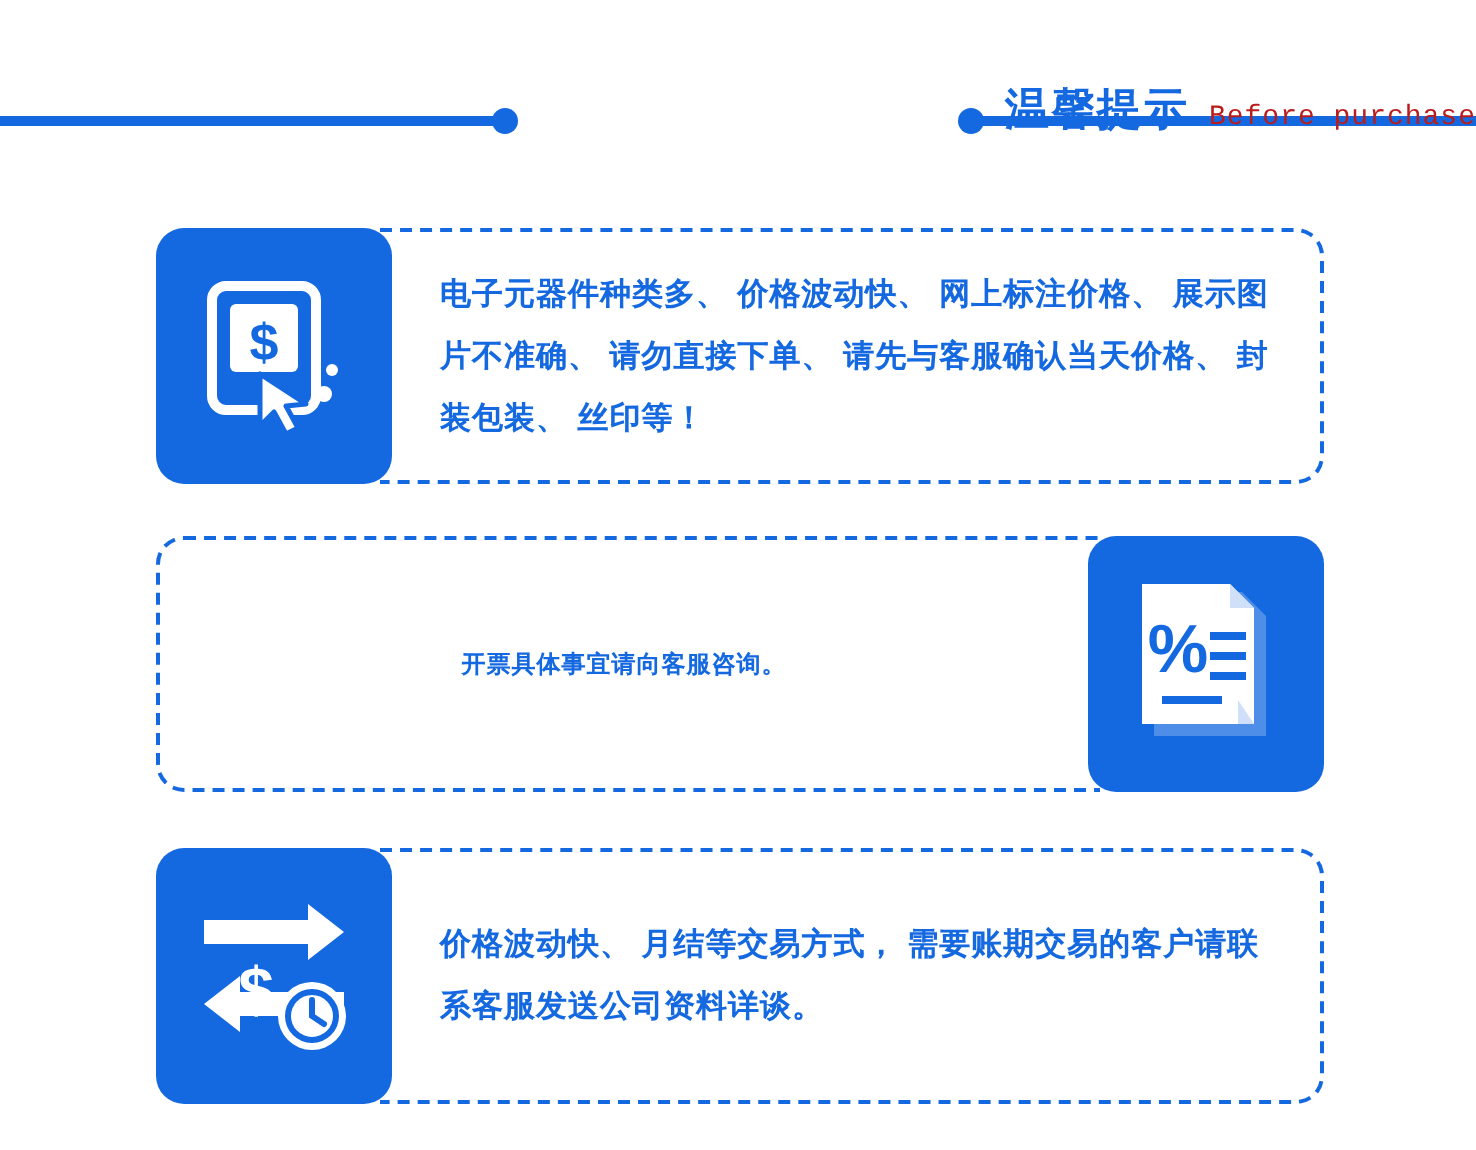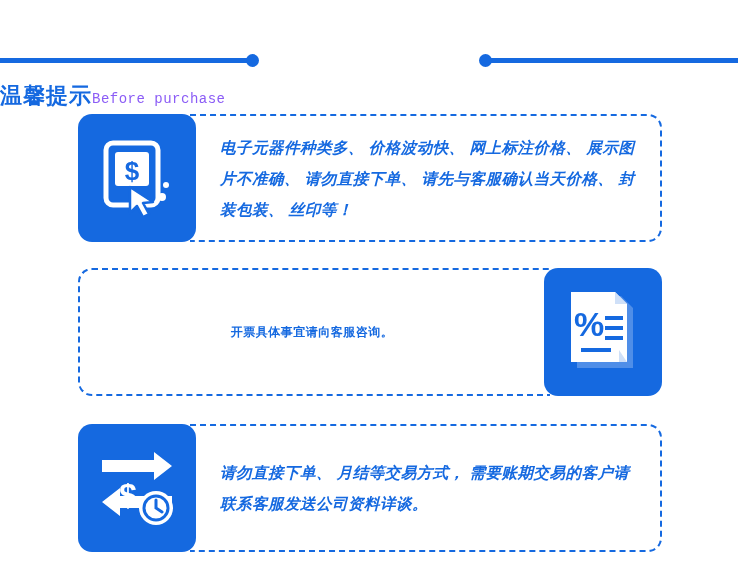--- a/index.html
+++ b/index.html
@@ -49,33 +49,33 @@
   .rule-dot.left { left: 246px; }
   .rule-dot.right { right: 246px; }
 
   .header-titles {
     position: absolute;
     top: 22px;
     left: 0;
     right: 0;
     display: flex;
     align-items: baseline;
-    justify-content: flex-start;
-    margin-top: 41px;
+    justify-content: flex-end;
+    gap: 10px;
   }
   .title-cn {
     font-size: 22px;
     font-weight: bold;
     color: #1569e0;
     letter-spacing: 1px;
     font-family: "Liberation Sans", sans-serif;
   }
   .title-en {
     font-size: 14px;
-    color: #8b5cf6;
+    color: #b91c1c;
     font-family: "Liberation Mono", monospace;
     letter-spacing: 0.5px;
   }
 
   
   .row {
     position: absolute;
     left: 78px;
     width: 584px;
     height: 128px;
@@ -106,21 +106,20 @@
     display: flex;
     align-items: center;
     padding: 10px 24px;
   }
   .row:not(.reverse) .text-box {
     margin-left: -6px;
     border-left: none;
     border-top-left-radius: 0;
     border-bottom-left-radius: 0;
     padding-left: 30px;
-    font-style: italic;
   }
   .row.reverse .text-box {
     margin-right: -6px;
     border-right: none;
     border-top-right-radius: 0;
     border-bottom-right-radius: 0;
     padding-right: 30px;
   }
 
   .text-box p {
@@ -206,17 +205,17 @@
           <path d="M6 14 H58 V6 L76 20 L58 34 V26 H6 Z" fill="#ffffff"></path>
           <path d="M76 50 H24 V42 L6 56 L24 70 V62 H76 Z" fill="#ffffff"></path>
           <text x="32" y="60" font-family="Liberation Sans, sans-serif" font-size="32" font-weight="bold" fill="#ffffff" text-anchor="middle">$</text>
           <circle cx="60" cy="62" r="17" fill="#ffffff"></circle>
           <circle cx="60" cy="62" r="12" fill="none" stroke="#1569e0" stroke-width="3"></circle>
           <path d="M60 54 V62 L66 66" stroke="#1569e0" stroke-width="3" fill="none" stroke-linecap="round"></path>
         </svg>
       </span>
     </div>
     <div class="text-box">
-      <p>请勿直接下单、 月结等交易方式， 需要账期交易的客户请联系客服发送公司资料详谈。</p>
+      <p>价格波动快、 月结等交易方式， 需要账期交易的客户请联系客服发送公司资料详谈。</p>
     </div>
   </div>
 
 </div>
 
 </body></html>

